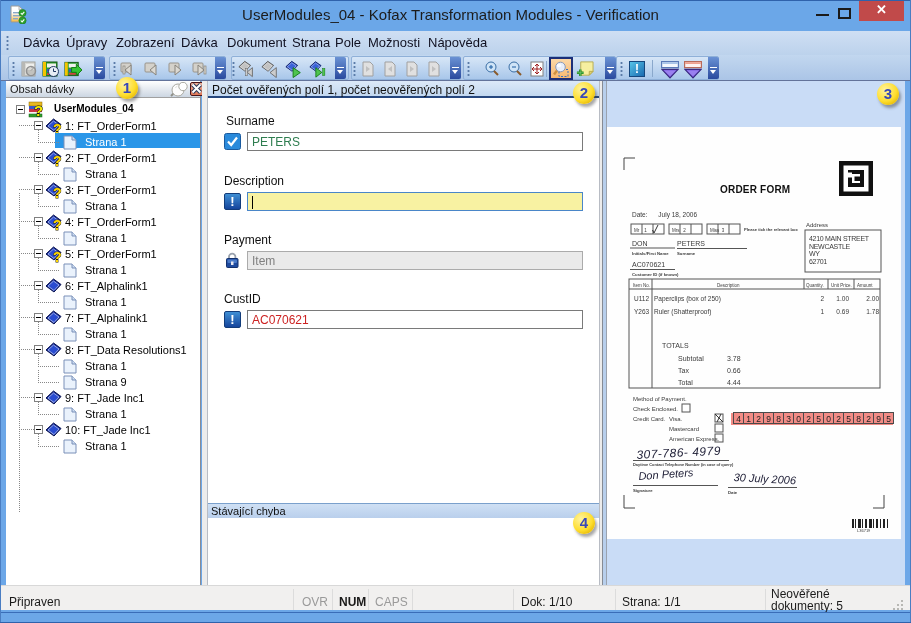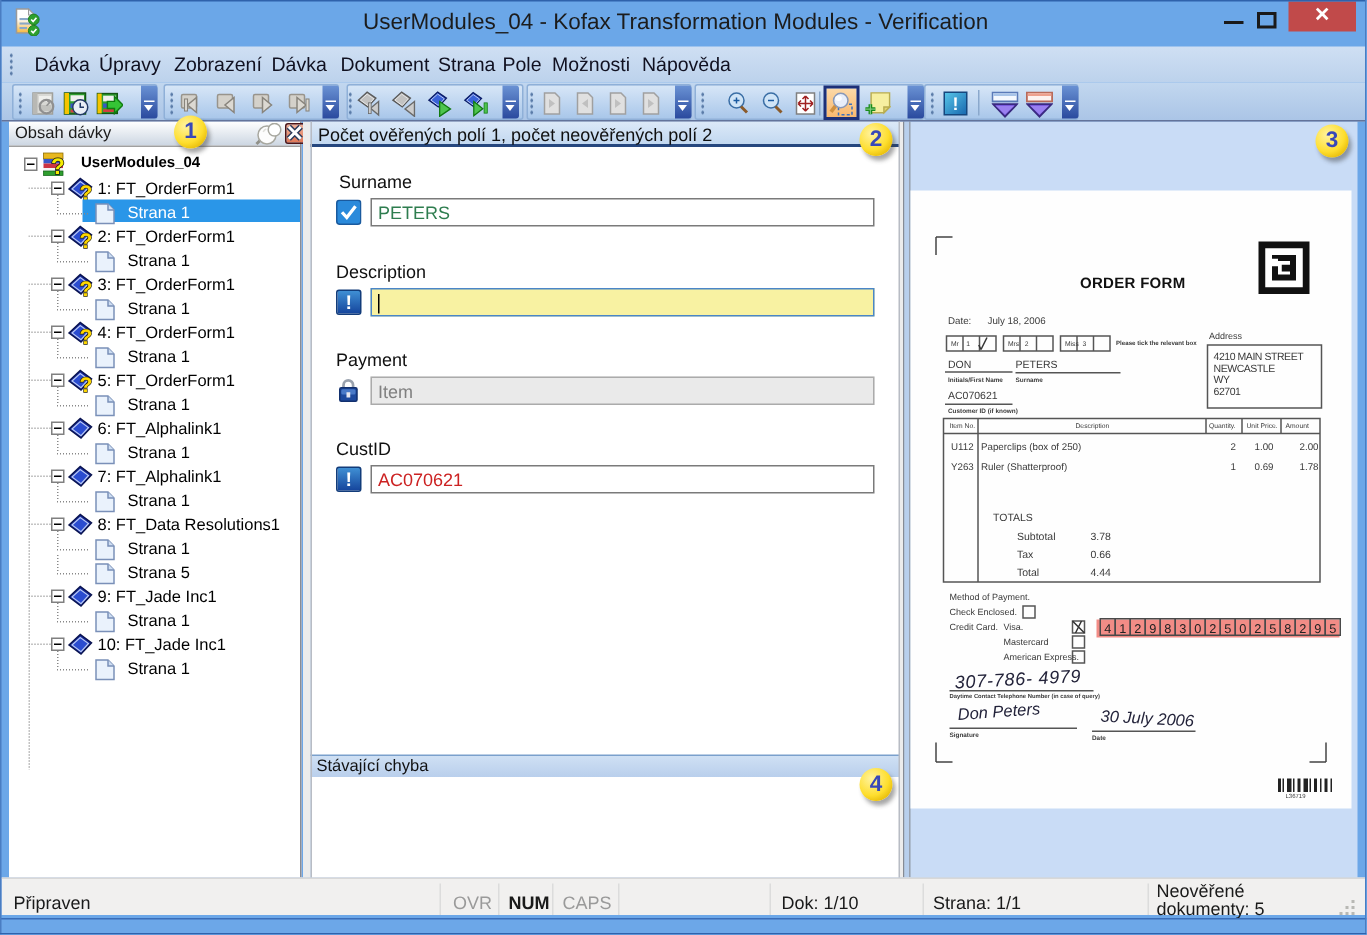--- a/index.html
+++ b/index.html
@@ -436,21 +436,21 @@
       </div>
       <div class="tree-row" style="left:79px;top:279px;">Strana 1</div>
       <div style="position:absolute;left:32px;top:289px;width:1px;height:12px;background-image:linear-gradient(#888 1px,transparent 1px);background-size:1px 2px"></div>
       <div style="position:absolute;left:32px;top:301px;width:22px;height:1px;background-image:linear-gradient(to right,#888 1px,transparent 1px);background-size:2px 1px"></div>
       <div style="position:absolute;left:56px;top:294px;width:13px;height:13px">
         <svg width="14" height="15" viewBox="0 0 14 15" style="position:absolute;left:1px;top:0">
           <path d="M1 1 h8 l4 4 v9 h-12z" fill="#eaf2fc" stroke="#7a90b8"></path>
           <path d="M9 1 v4 h4" fill="#cdddf2" stroke="#7a90b8"></path>
         </svg>
       </div>
-      <div class="tree-row" style="left:79px;top:295px;">Strana 5</div>
+      <div class="tree-row" style="left:79px;top:295px;">Strana 9</div>
       <div style="position:absolute;left:13px;top:316px;width:16px;height:1px;background-image:linear-gradient(to right,#888 1px,transparent 1px);background-size:2px 1px"></div>
       <div class="expbox" style="left:28px;top:312px"></div>
       <div style="position:absolute;left:39px;top:309px;width:17px;height:16px">
         <svg width="20" height="18" viewBox="0 0 20 18" style="position:absolute;left:0;top:0">
           <path d="M1 8 L8.5 1 16 6.5 9 14z" fill="#14289a" stroke="#0a1450"></path>
           <path d="M3 8 L8.5 3 14 7 9 12.5z" fill="#2a4cd0" stroke="#b8c8f4" stroke-width="0.8"></path>
         </svg>
       </div>
       <div class="tree-row" style="left:59px;top:311px">9: FT_Jade Inc1</div>
       <div style="position:absolute;left:32px;top:321px;width:1px;height:12px;background-image:linear-gradient(#888 1px,transparent 1px);background-size:1px 2px"></div>

